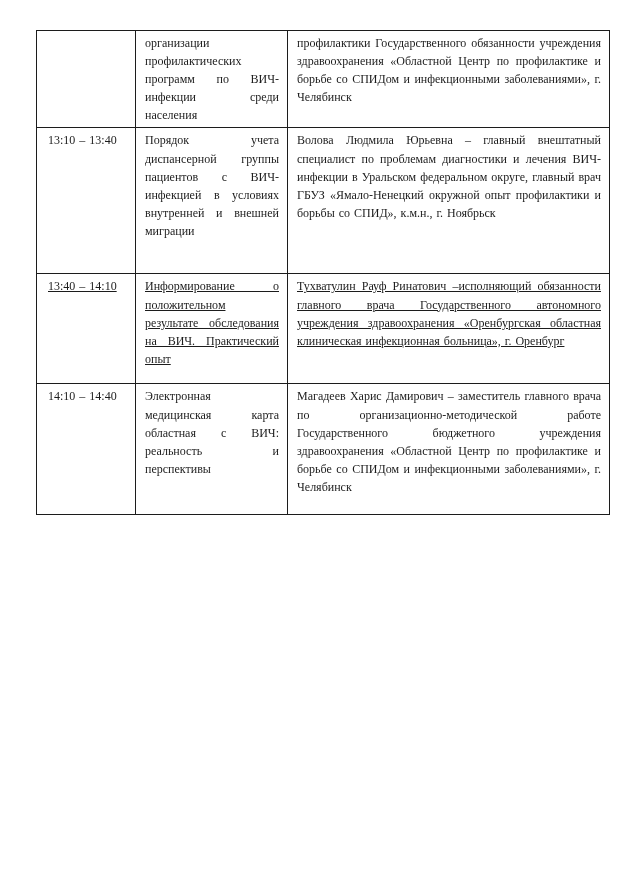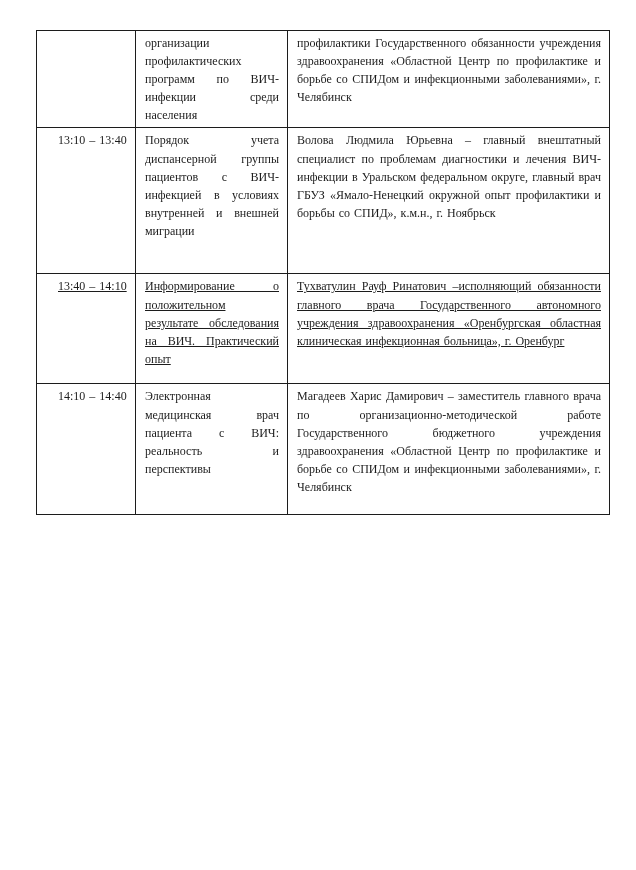--- a/index.html
+++ b/index.html
@@ -34,21 +34,21 @@
     text-align: justify;
     overflow: hidden;
     word-spacing: 1px;
   }
   table.schedule col.c-time  { width: 99px; }
   table.schedule col.c-topic { width: 152px; }
   table.schedule col.c-speaker { width: 322px; }
   table.schedule td.col-time {
     text-align: left;
     white-space: nowrap;
-    padding-left: 21px;
+    padding-left: 11px;
   }
   
   table.schedule tr:nth-child(1) td { height: 92px; }
   table.schedule tr:nth-child(2) td { height: 146px; }
   table.schedule tr:nth-child(3) td { height: 110px; text-decoration: underline; }
   table.schedule tr:nth-child(4) td { height: 131px; margin-top: 44px; }
 </style>
 </head>
 <body>
 
@@ -73,18 +73,18 @@
   </tr>
 
   <tr>
     <td class="col-time">13:40 – 14:10</td>
     <td class="col-topic">Информирование о положительном результате обследования на ВИЧ. Практический опыт</td>
     <td class="col-speaker">Тухватулин Рауф Ринатович –исполняющий обязанности главного врача Государственного автономного учреждения здравоохранения «Оренбургская областная клиническая инфекционная больница», г. Оренбург</td>
   </tr>
 
   <tr>
     <td class="col-time">14:10 – 14:40</td>
-    <td class="col-topic">Электронная медицинская врач пациента с ВИЧ: реальность и перспективы</td>
+    <td class="col-topic">Электронная медицинская карта областная с ВИЧ: реальность и перспективы</td>
     <td class="col-speaker">Магадеев Харис Дамирович – заместитель главного врача по организационно-методической работе Государственного бюджетного учреждения здравоохранения «Областной Центр по профилактике и борьбе со СПИДом и инфекционными заболеваниями», г. Челябинск</td>
   </tr>
 </tbody>
   </table>
 </div>
 
 </body></html>

